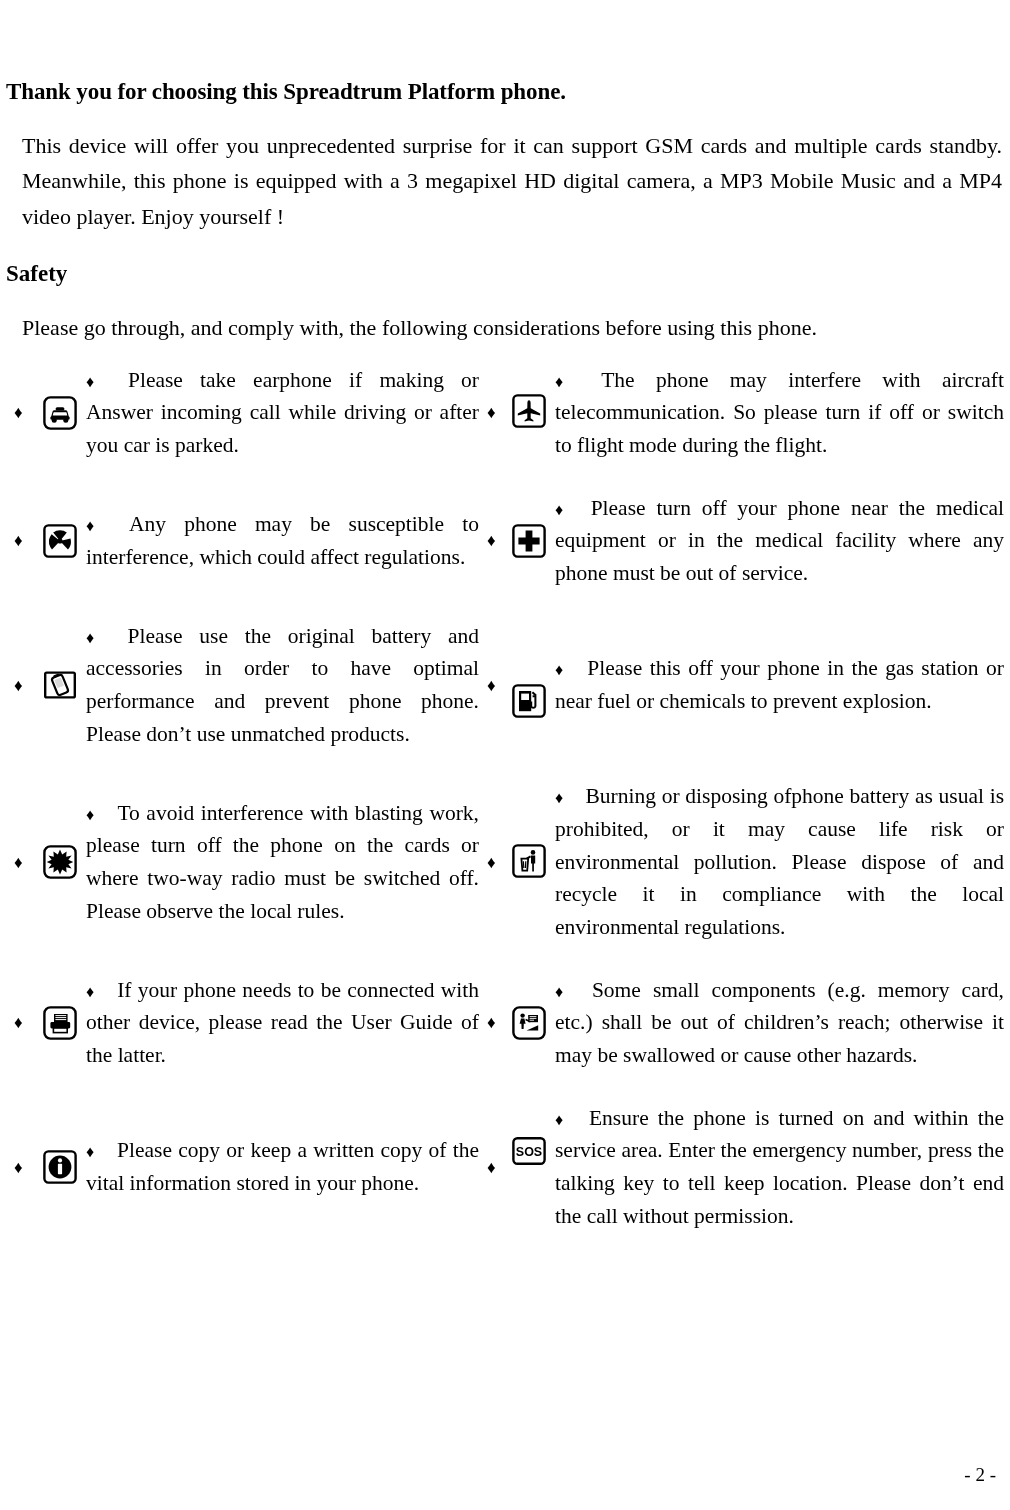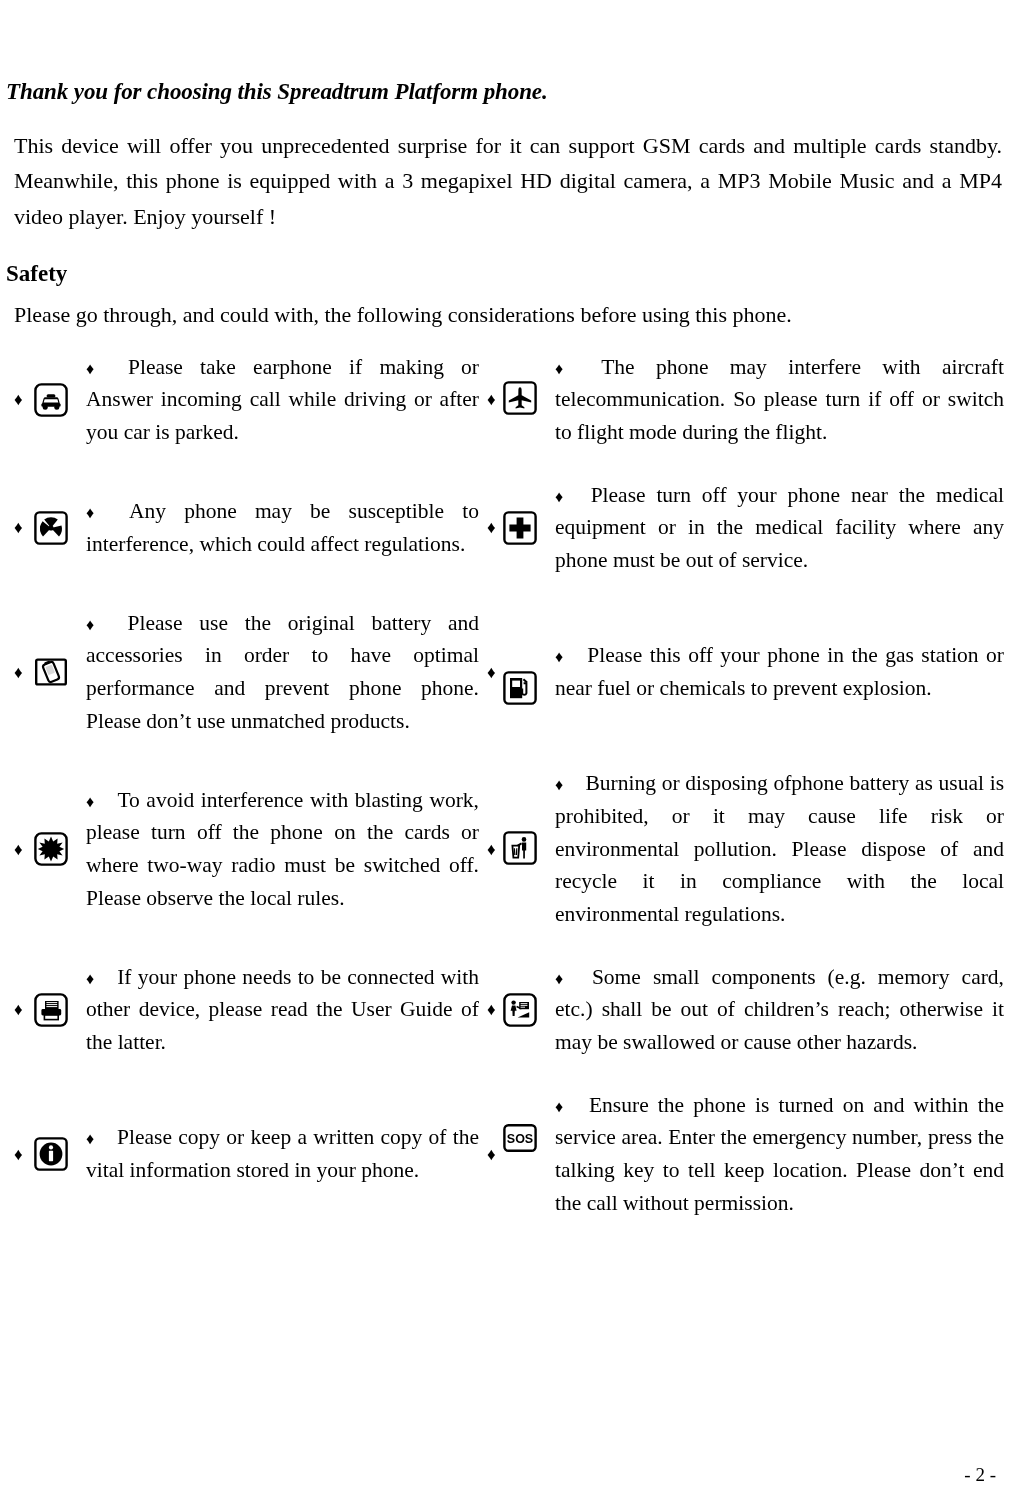--- a/index.html
+++ b/index.html
@@ -23,31 +23,30 @@
     box-sizing: border-box;
     padding: 78px 8px 0 6px;
   }
 
   h1.doc-heading {
     font-size: 23px;
     font-weight: bold;
     margin: 0 0 22px 0;
     line-height: 1.2;
     letter-spacing: -0.1px;
-    font-style: italic;
   }
   h2.doc-subheading {
     font-size: 23px;
     font-weight: bold;
-    margin: 26px 0 9px 0;
+    margin: 26px 0 22px 0;
     line-height: 1.2;
   }
   p.doc-para {
     font-size: 22px;
-    margin: 0 0 8px 8px;
+    margin: 0 0 8px 16px;
     line-height: 1.62;
     text-align: justify;
     text-justify: inter-word;
   }
   p.doc-para.nojust { text-align: left; }
 
   
   table.safety-table {
     width: 1000px;
     border-collapse: collapse;
@@ -82,21 +81,21 @@
     line-height: 1;
     text-align: left;
     padding-left: 6px;
     box-sizing: border-box;
   }
 
   .icon-cell {
     flex: 0 0 auto;
     width: 52px;
     display: flex;
-    justify-content: flex-start;
+    justify-content: center;
     align-items: center;
   }
   .icon-box { width: 34px; height: 34px; display: block; }
 
   .body-text {
     flex: 1 1 auto;
     font-size: 21.5px;
     line-height: 1.52;
     text-align: justify;
     text-justify: inter-word;
@@ -122,21 +121,21 @@
 <body>
 
 <div class="page">
 
   <h1 class="doc-heading">Thank you for choosing this Spreadtrum Platform phone.</h1>
 
   <p class="doc-para">This device will offer you unprecedented surprise for it can support GSM cards and multiple cards standby. Meanwhile, this phone is equipped with a 3 megapixel HD digital camera, a MP3 Mobile Music and a MP4 video player. Enjoy yourself !</p>
 
   <h2 class="doc-subheading">Safety</h2>
 
-  <p class="doc-para nojust">Please go through, and could with, the following considerations before using this phone.</p>
+  <p class="doc-para nojust">Please go through, and comply with, the following considerations before using this phone.</p>
 
   <table class="safety-table">
     <tbody>
 
       <tr>
         <td class="col-left">
           <div class="cell">
             <span class="bullet-outer">♦</span>
             <span class="icon-cell">
               <svg class="icon-box" viewBox="0 0 34 34" xmlns="http://www.w3.org/2000/svg">

